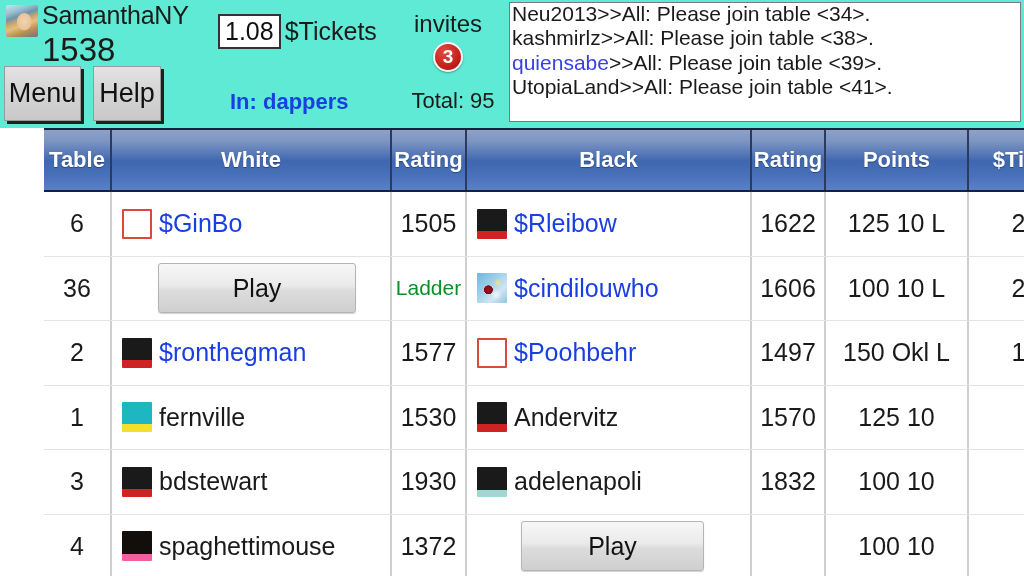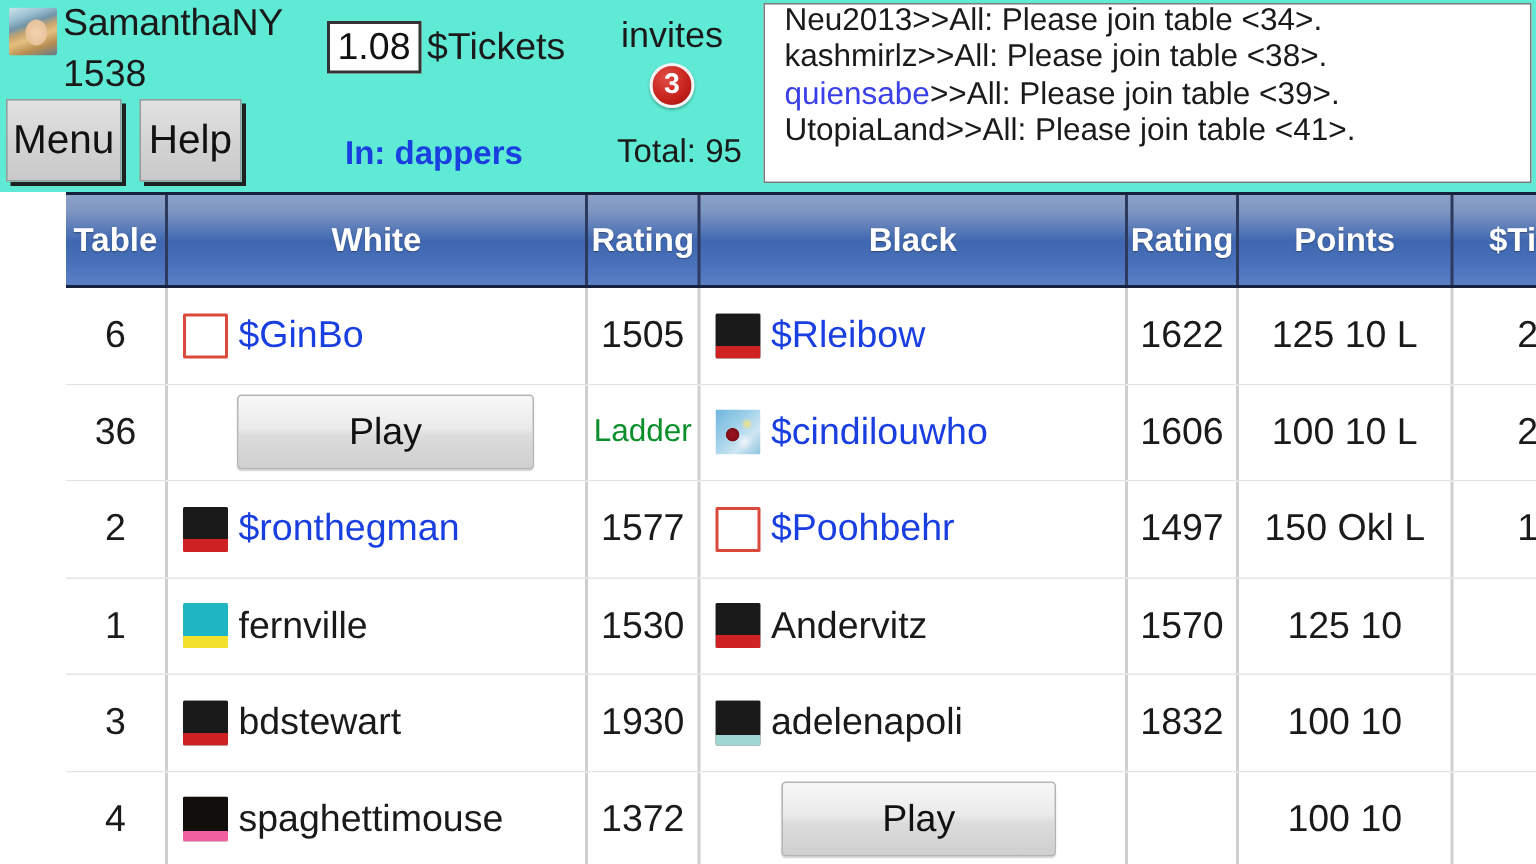--- a/index.html
+++ b/index.html
@@ -23,21 +23,21 @@
     border-radius: 2px; margin-top: 3px;
     background:
       radial-gradient(ellipse 11px 13px at 57% 52%, #f2d4b0 0%, #e8c29a 62%, rgba(232,194,154,0) 70%),
       linear-gradient(160deg, #cfe4ec 0%, #9bbfd2 22%, #6f94a8 36%, #caa470 48%, #e3c07e 60%, #b98d52 78%, #5d7b8c 100%);
     background-blend-mode: normal;
     filter: blur(0.3px);
   }
   #user-name {
     font-size: 25px; color: #1a1a1a; line-height: 27px; letter-spacing: -0.2px;
   }
-  #user-rating { font-size: 25px; color: #1a1a1a; line-height: 27px; padding-left: 36px; margin-top: -1px;}
+  #user-rating { font-size: 33px; color: #1a1a1a; line-height: 27px; padding-left: 36px; margin-top: -1px;}
 
   .btn3d {
     background: linear-gradient(180deg, #e2e2e2 0%, #d4d4d4 50%, #c9c9c9 100%);
     border: 1px solid #9a9a9a;
     box-shadow: 3px 3px 0 #202020;
     color: #111; text-align: center;
     font-size: 27px;
     display: flex; align-items: center; justify-content: center;
   }
   #menu-button { position: absolute; left: 4px; top: 66px; width: 77px; height: 55px; }
@@ -65,21 +65,21 @@
     color: #fff; font-size: 19px; font-weight: bold;
     display: flex; align-items: center; justify-content: center;
     box-shadow: 0 1px 2px rgba(0,0,0,.35);
   }
   #total-label { position: absolute; left: 398px; top: 88px; width: 110px; text-align: center; font-size: 22px; color: #1a1a1a; }
 
   
   #chat-panel {
     position: absolute; left: 509px; top: 2px; width: 512px; height: 120px;
     background: #ffffff; border: 1px solid #7a7a7a;
-    padding: 0 13px; overflow: hidden;
+    padding: 0 2px; overflow: hidden;
   }
   .chat-line {
     font-size: 21px; line-height: 24.4px; color: #1a1a1a; white-space: nowrap;
   }
   .chat-line:first-child { margin-top: -1px; }
   .chat-sender-highlight { color: #3a40e8; }
 
   
   #lobby-table { position: absolute; left: 0; top: 128px; width: 1024px; height: 448px; background:#fff;margin-left:44px; }
 

